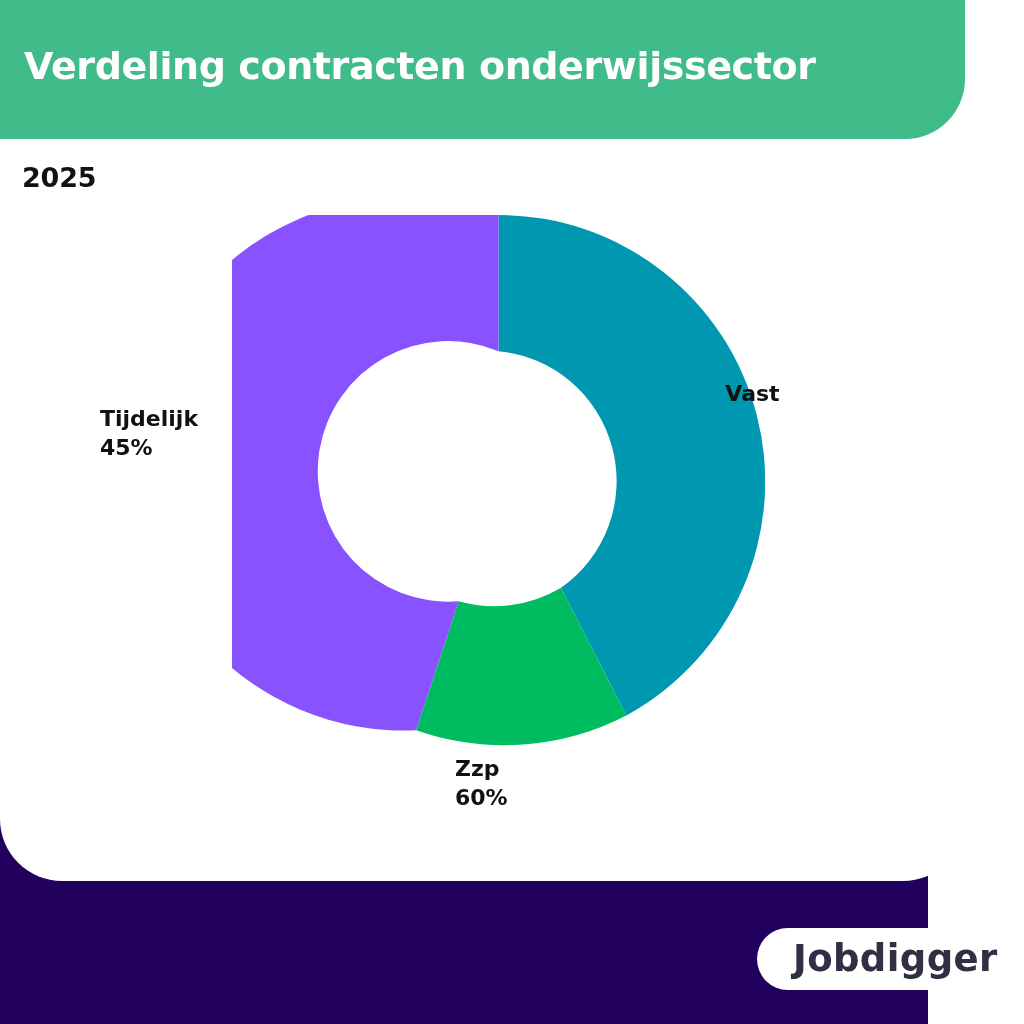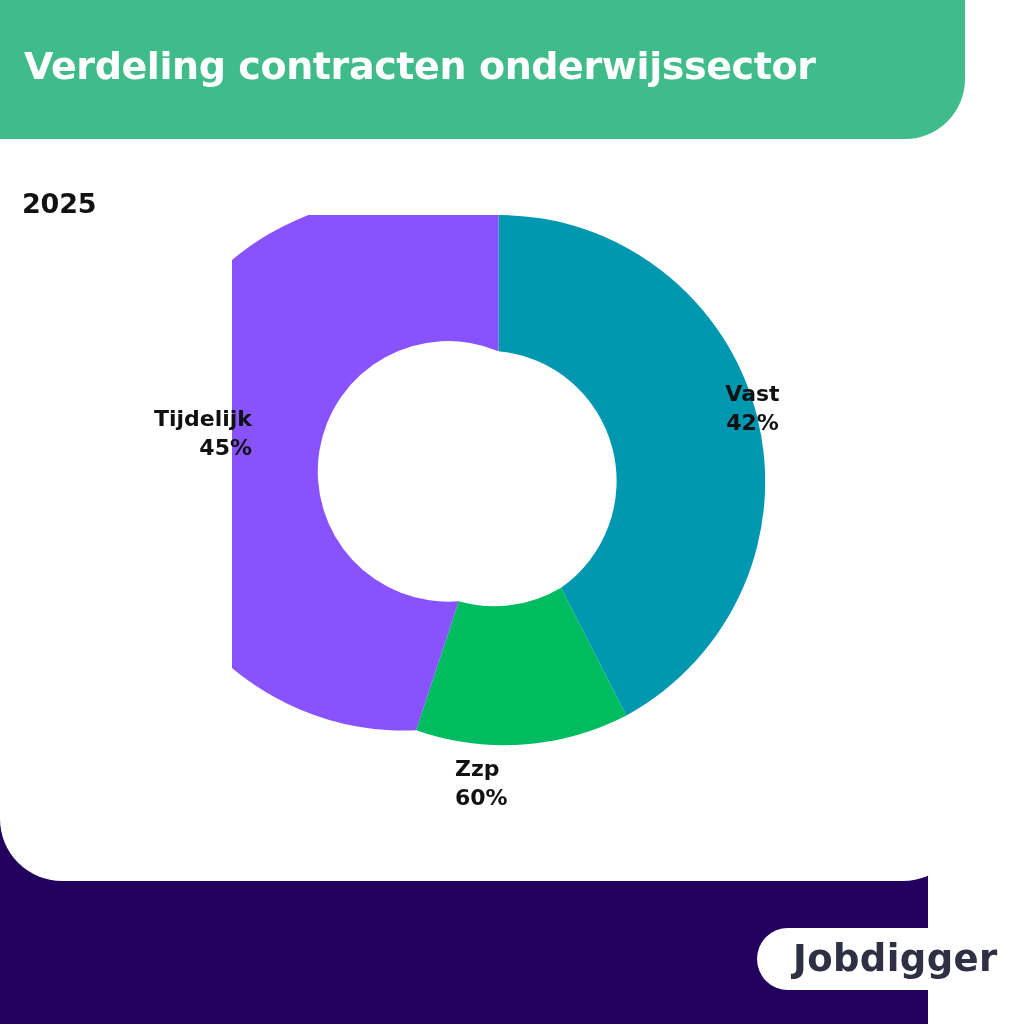--- a/index.html
+++ b/index.html
@@ -58,21 +58,20 @@
 
   .year-label {
     position: absolute;
     left: 22px;
     top: 163px;
     font-size: 27px;
     font-weight: 700;
     color: #121212;
     letter-spacing: -0.2px;
     line-height: 1.1;
-    margin-top: 26px;
   }
 
   
   .chart-area {
     position: absolute;
     left: 0;
     top: 139px;
     width: 965px;
     height: 742px;
   }
@@ -106,21 +105,21 @@
     left: 680px;
     top: 240px;
     width: 145px;
     text-align: center;
   }
 
   .label-tijdelijk {
     left: 100px;
     top: 265px;
     width: 152px;
-    text-align: right;
+    text-align: left;
   }
 
   .label-zzp {
     left: 455px;
     top: 615px;
     width: 148px;
     text-align: left;
   }
 
   
@@ -179,21 +178,20 @@
           <path fill="#8852ff" d="M 184.1 515.2
                    A 266.5 266.5 0 1 1 266.5 0
                    L 266.5 136.2
                    A 130.3 130.3 0 1 0 226.7 386.2
                    Z"></path>
         </svg>
       </div>
 
       <div class="slice-label label-vast">
         <span>Vast</span>
-        <span class="pct">42%</span>
       </div>
 
       <div class="slice-label label-tijdelijk">
         <span>Tijdelijk</span>
         <span class="pct">45%</span>
       </div>
 
       <div class="slice-label label-zzp">
         <span>Zzp</span>
         <span class="pct">60%</span>

